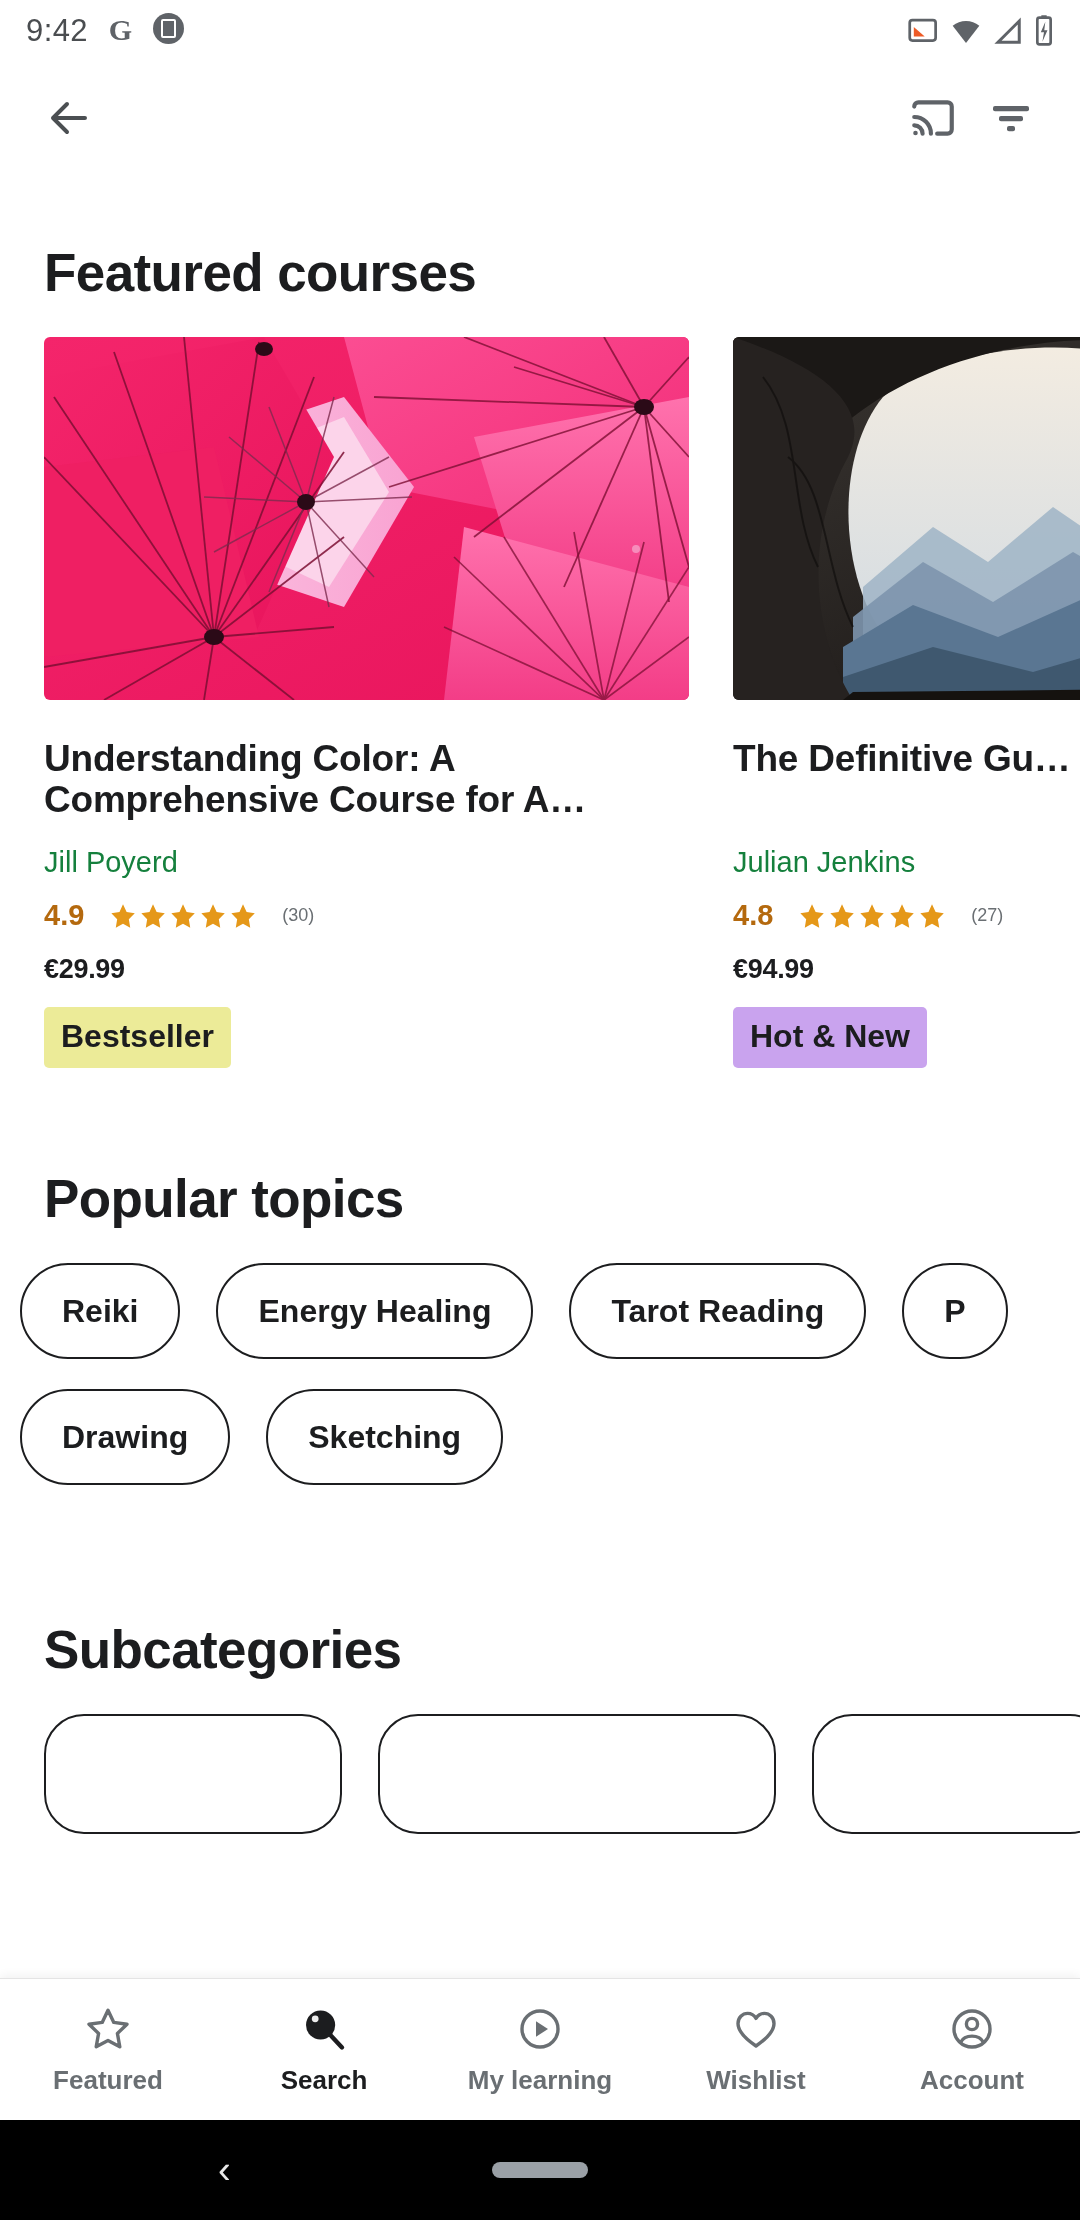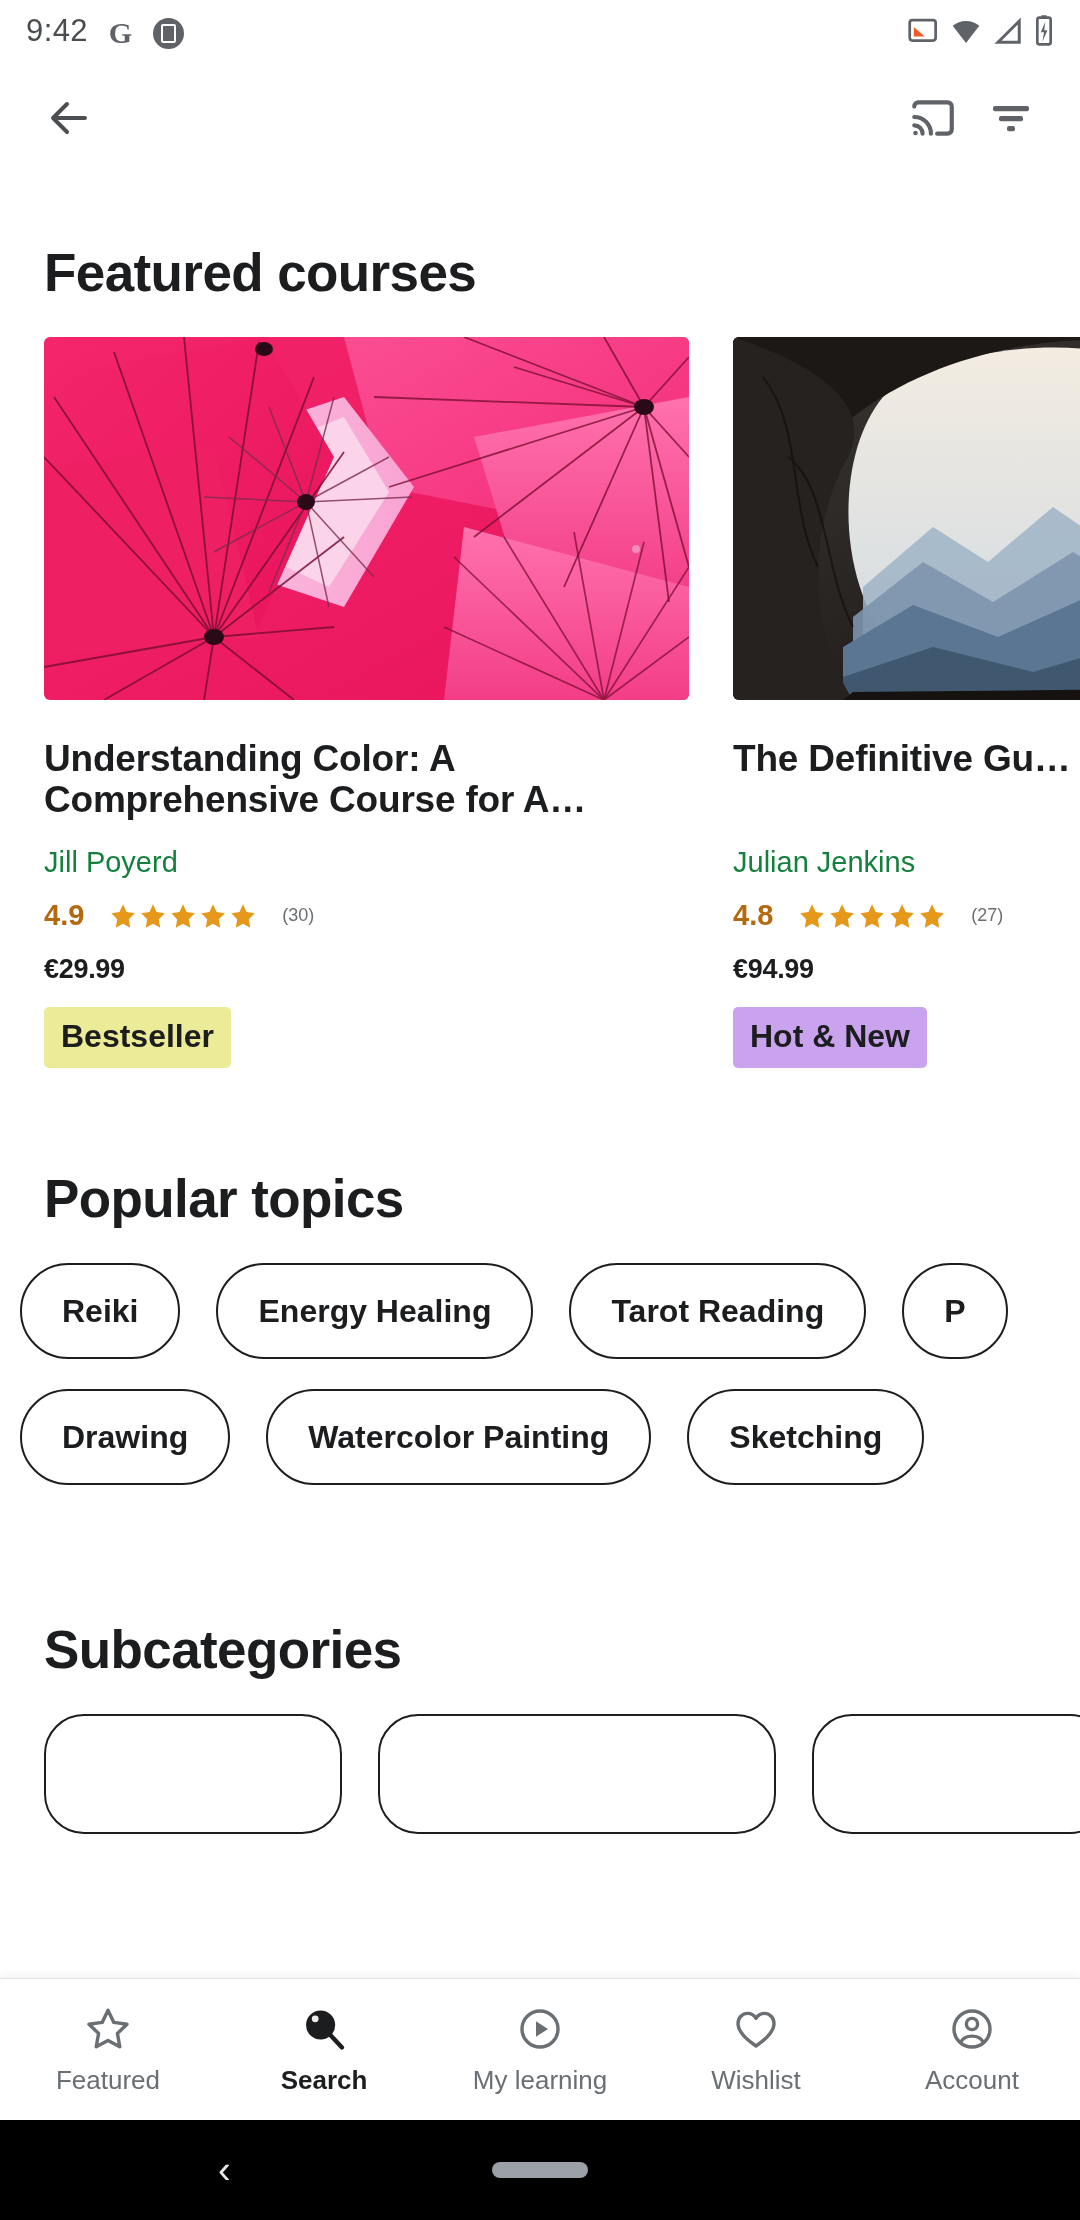--- a/index.html
+++ b/index.html
@@ -11,21 +11,21 @@
     overflow:hidden;
   }
   #screen { position:relative; width:1080px; height:2220px; background:#fff; overflow:hidden; }
 
   
   .statusbar {
     height:62px; display:flex; align-items:center;
     padding:0 26px; color:#5f6368;
   }
   .sb-time { font-size:31px; font-weight:500; letter-spacing:.4px; color:#4a4d50; }
-  .sb-left { display:flex; align-items:flex-end; gap:16px; }
+  .sb-left { display:flex; align-items:flex-start; gap:16px; }
   .sb-right { margin-left:auto; display:flex; align-items:center; gap:11px; }
   .g-logo {
     width:33px; height:33px; font-size:30px; font-weight:700; line-height:33px;
     text-align:center; color:#5f6368; font-family:"Liberation Serif", serif;
   }
   .shot-icon {
     width:31px; height:31px; border-radius:50%; background:#5f6368;
     display:flex; align-items:center; justify-content:center;
   }
   .shot-icon i { width:15px; height:19px; border:2.5px solid #fff; border-radius:2px; display:block; }
@@ -89,21 +89,21 @@
 
   
   .bottomnav {
     position:absolute; left:0; bottom:100px; width:1080px; height:142px;
     background:#fff; border-top:1px solid #e4e4e4;
     display:flex; align-items:center; justify-content:space-around;
     box-shadow:0 -3px 9px rgba(0,0,0,.055);
   }
   .nav-item { display:flex; flex-direction:column; align-items:center; gap:11px; width:190px; }
   .nav-icon { height:50px; display:flex; align-items:center; justify-content:center; }
-  .nav-label { font-size:26px; color:#6a6f73; font-weight:400; }
+  .nav-label { font-size:26px; color:#6a6f73; font-weight:700; }
   .nav-item.active .nav-label { color:#1c1d1f; font-weight:700; }
 
   
   .sysnav {
     position:absolute; left:0; bottom:0; width:1080px; height:100px; background:#000;
     display:flex; align-items:center; justify-content:center;
   }
   .sys-back {
     position:absolute; left:218px; color:#e8e8e8; font-size:38px; line-height:1;
   }
@@ -364,21 +364,20 @@
     <div class="section-title" id="popular-title">Popular topics</div>
     <div class="pill-rows">
       <div class="pill-row">
         <div class="pill">Reiki</div>
         <div class="pill">Energy Healing</div>
         <div class="pill">Tarot Reading</div>
         <div class="pill">P</div>
       </div>
       <div class="pill-row">
         <div class="pill">Drawing</div>
-        <div class="pill">Watercolor Painting</div>
         <div class="pill">Sketching</div>
       </div>
     </div>
 
     <div class="section-title" id="subcat-title">Subcategories</div>
     <div class="subcat-row">
       <div class="subcat-pill"></div>
       <div class="subcat-pill wide"></div>
       <div class="subcat-pill"></div>
     </div>

